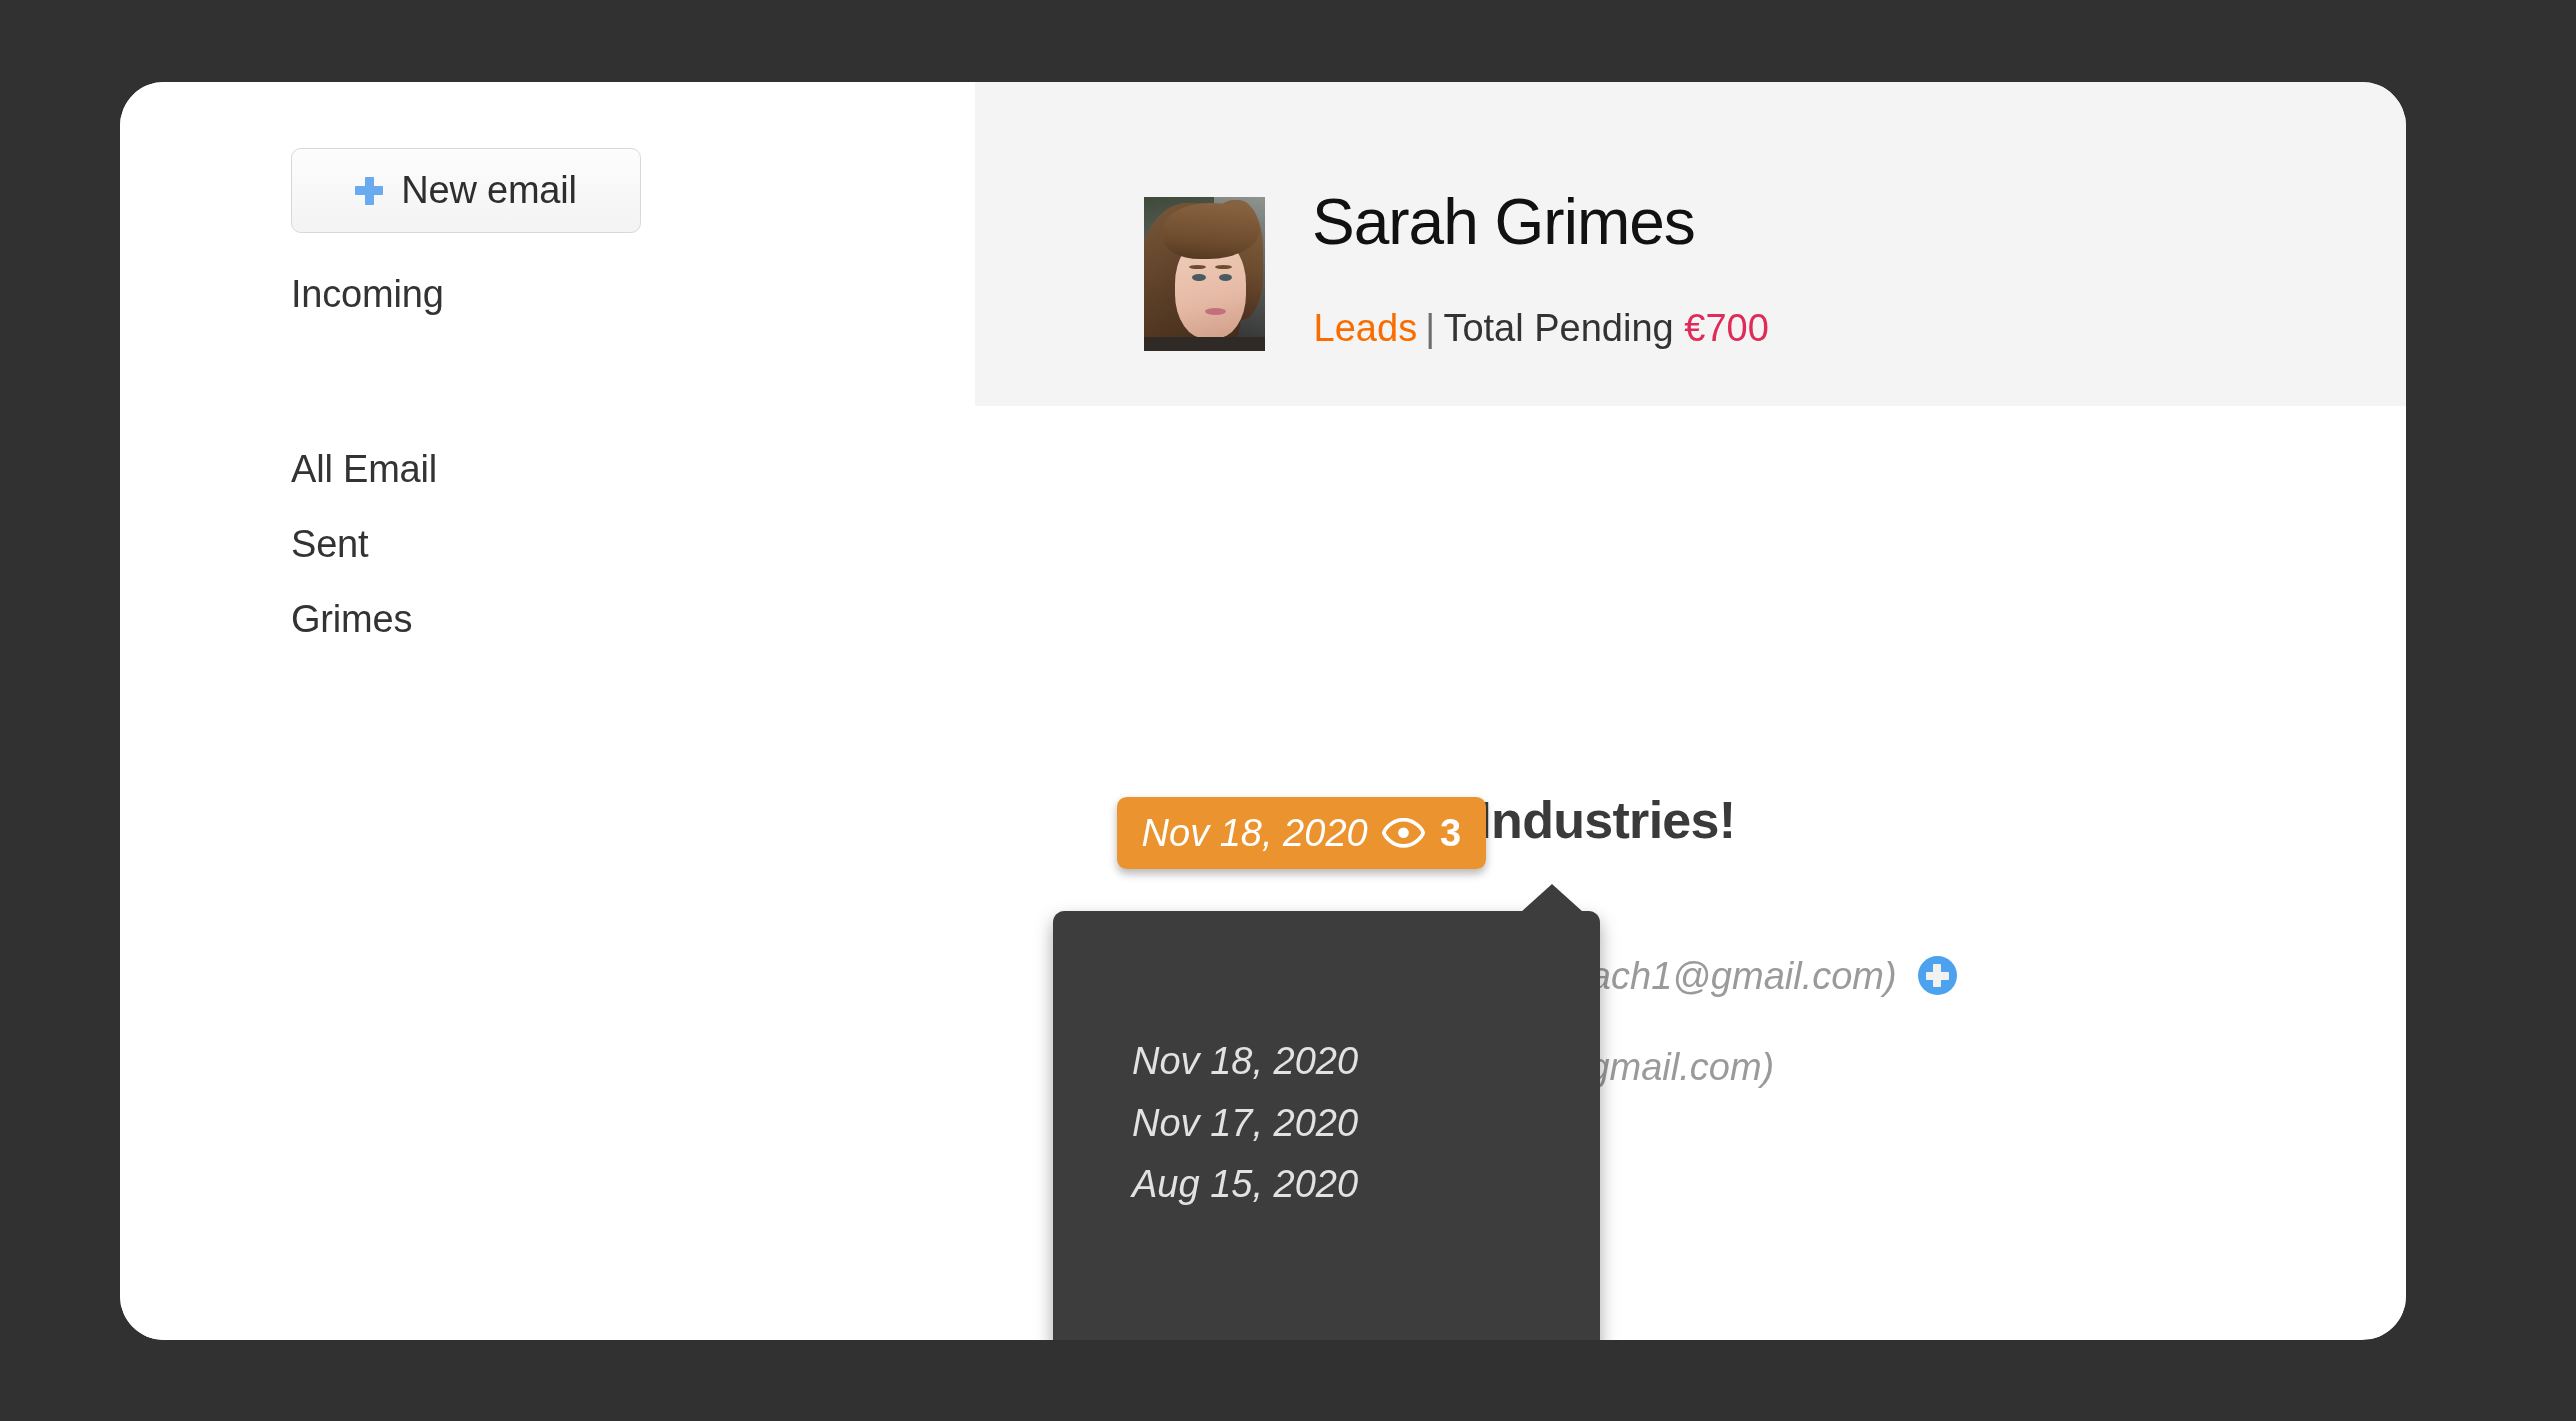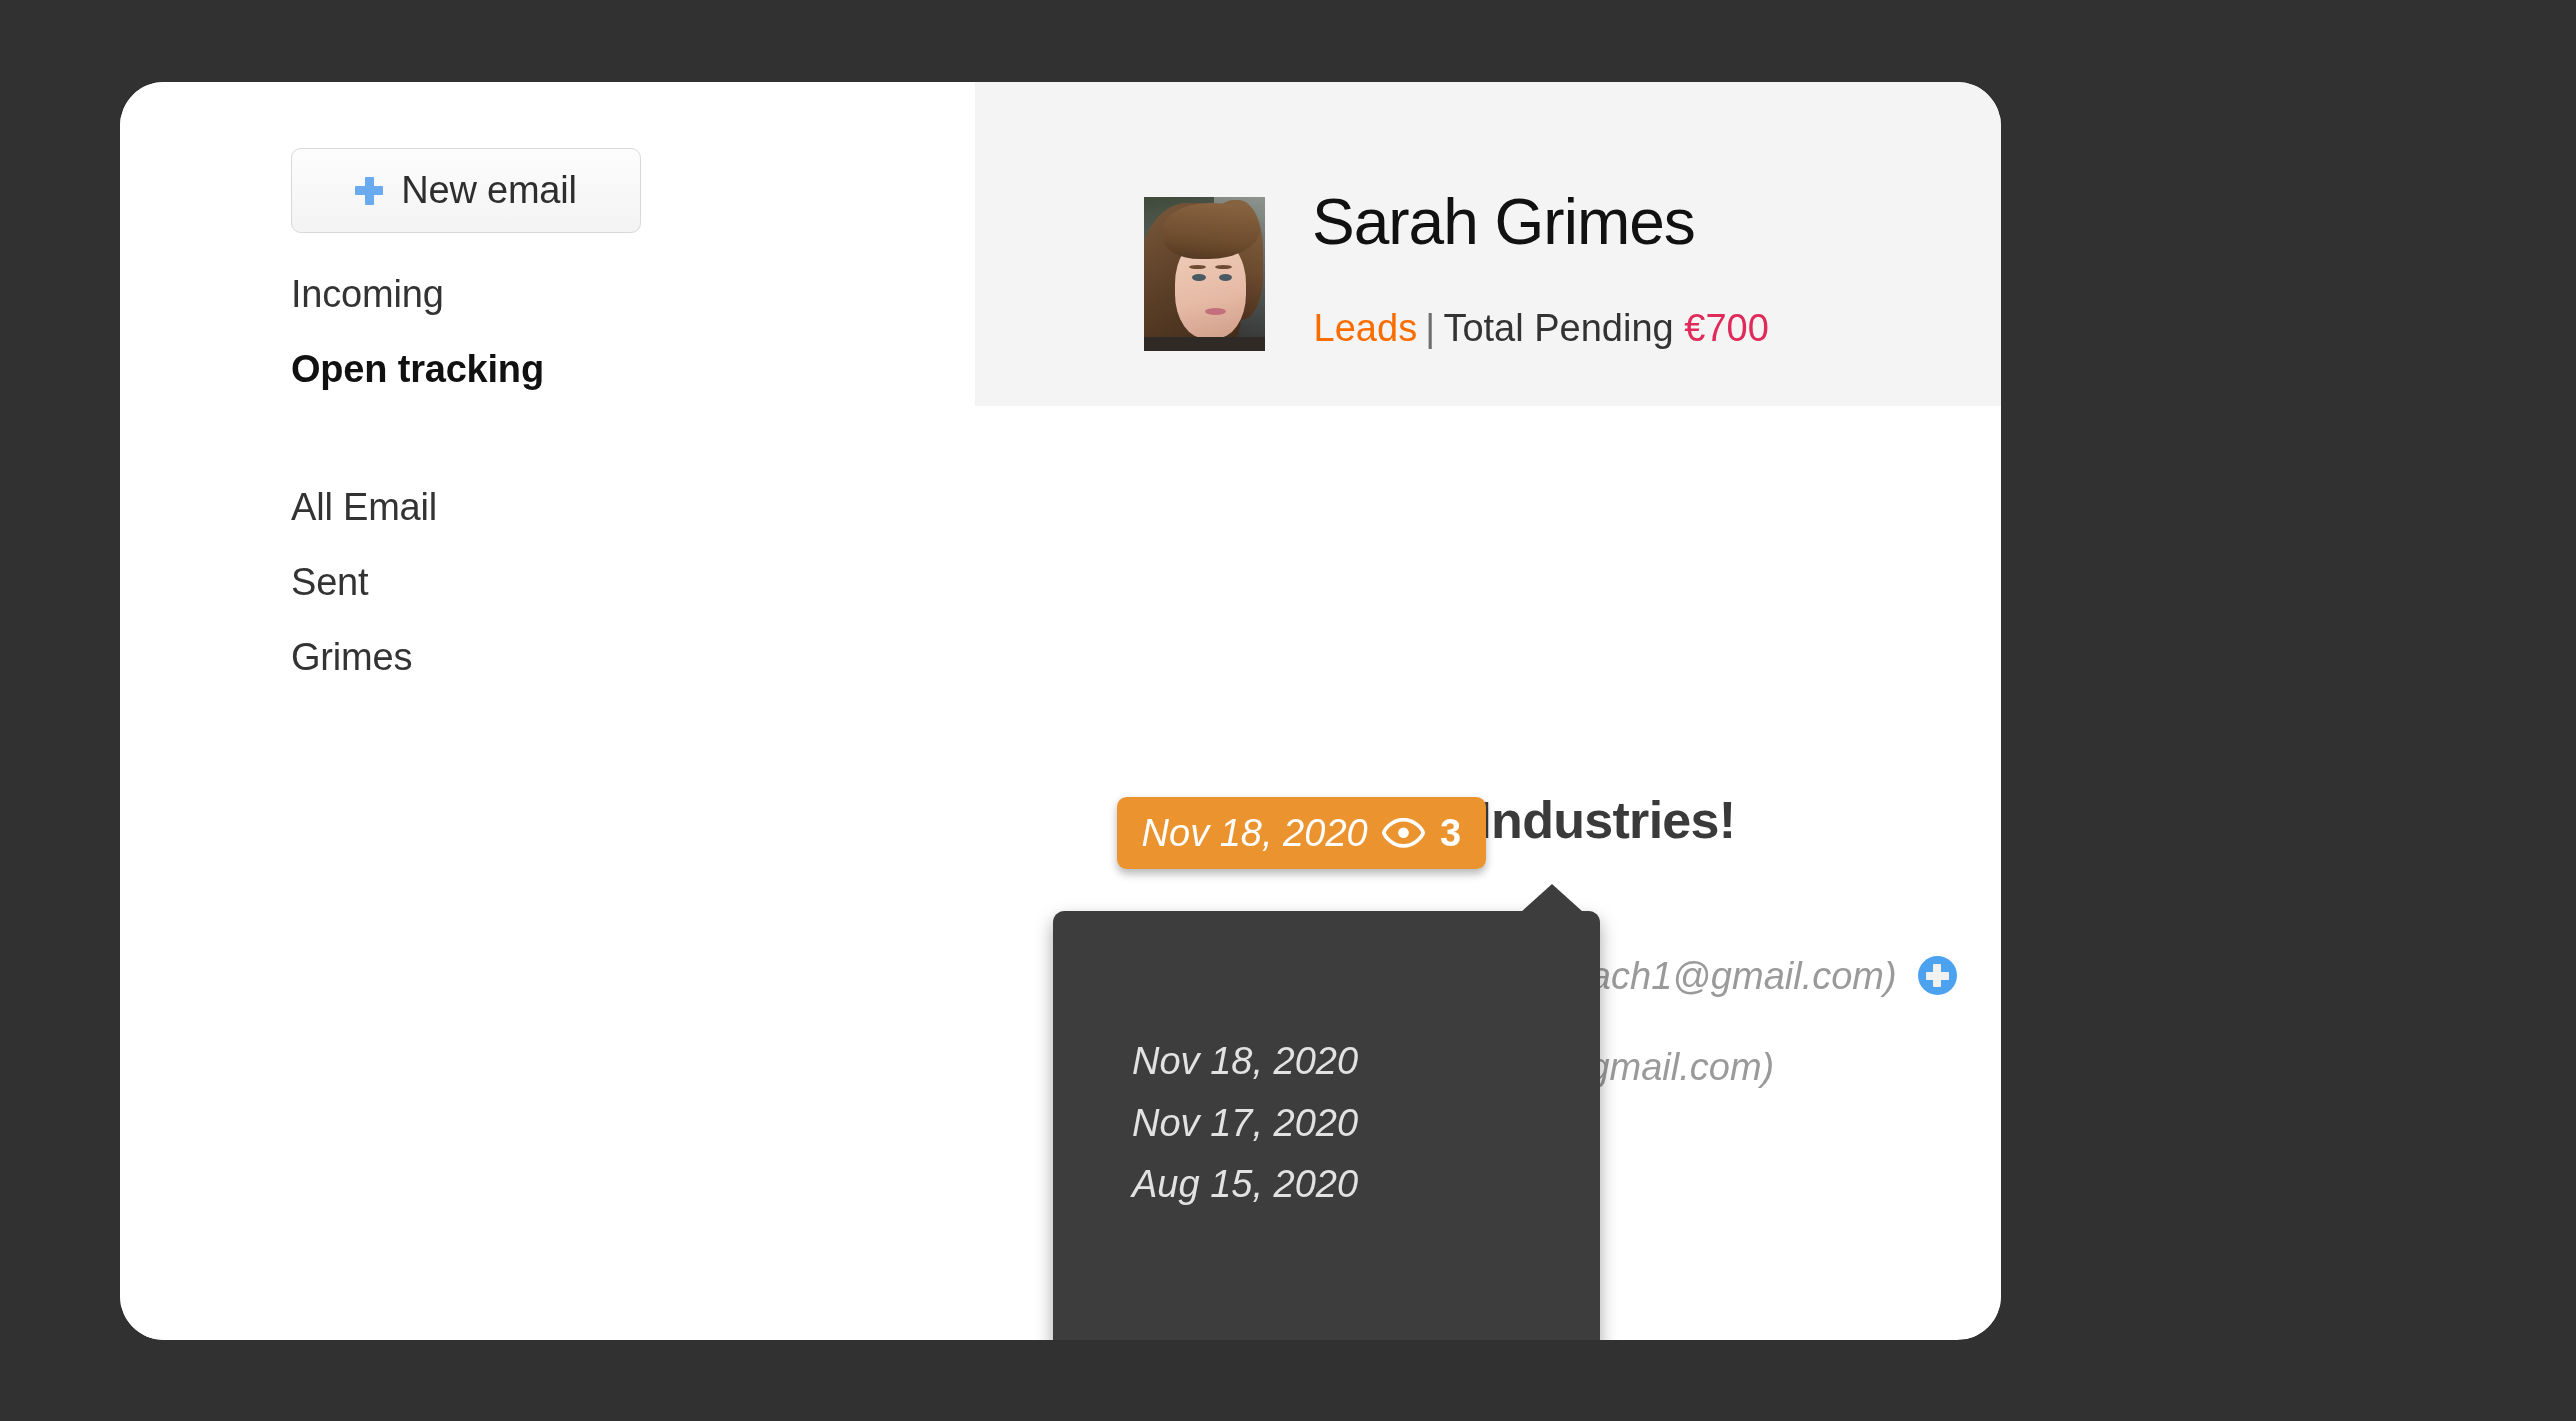--- a/index.html
+++ b/index.html
@@ -19,21 +19,21 @@
     width: 2576px;
     height: 1421px;
     background: #313131;
   }
 
   
   .app-card {
     position: absolute;
     left: 120px;
     top: 82px;
-    width: 1881px;
+    width: 2286px;
     height: 1258px;
     background: #ffffff;
     border-radius: 44px;
     overflow: hidden;
   }
 
   
   .sidebar {
     position: absolute;
     left: 0;
@@ -408,21 +408,20 @@
     <div class="sidebar">
 
       <div class="new-email-button">
         <span class="plus-glyph"></span>
         <span class="new-email-label">New email</span>
       </div>
 
       <div class="nav-list">
         <div class="nav-item">Incoming</div>
         <div class="nav-gap-sm"></div>
-        <div class="nav-item active">Open tracking</div>
         <div class="nav-gap-lg"></div>
         <div class="nav-item">All Email</div>
         <div class="nav-gap-sm"></div>
         <div class="nav-item">Sent</div>
         <div class="nav-gap-sm"></div>
         <div class="nav-item">Grimes</div>
       </div>
     </div>
 
     <div class="contact-header">

